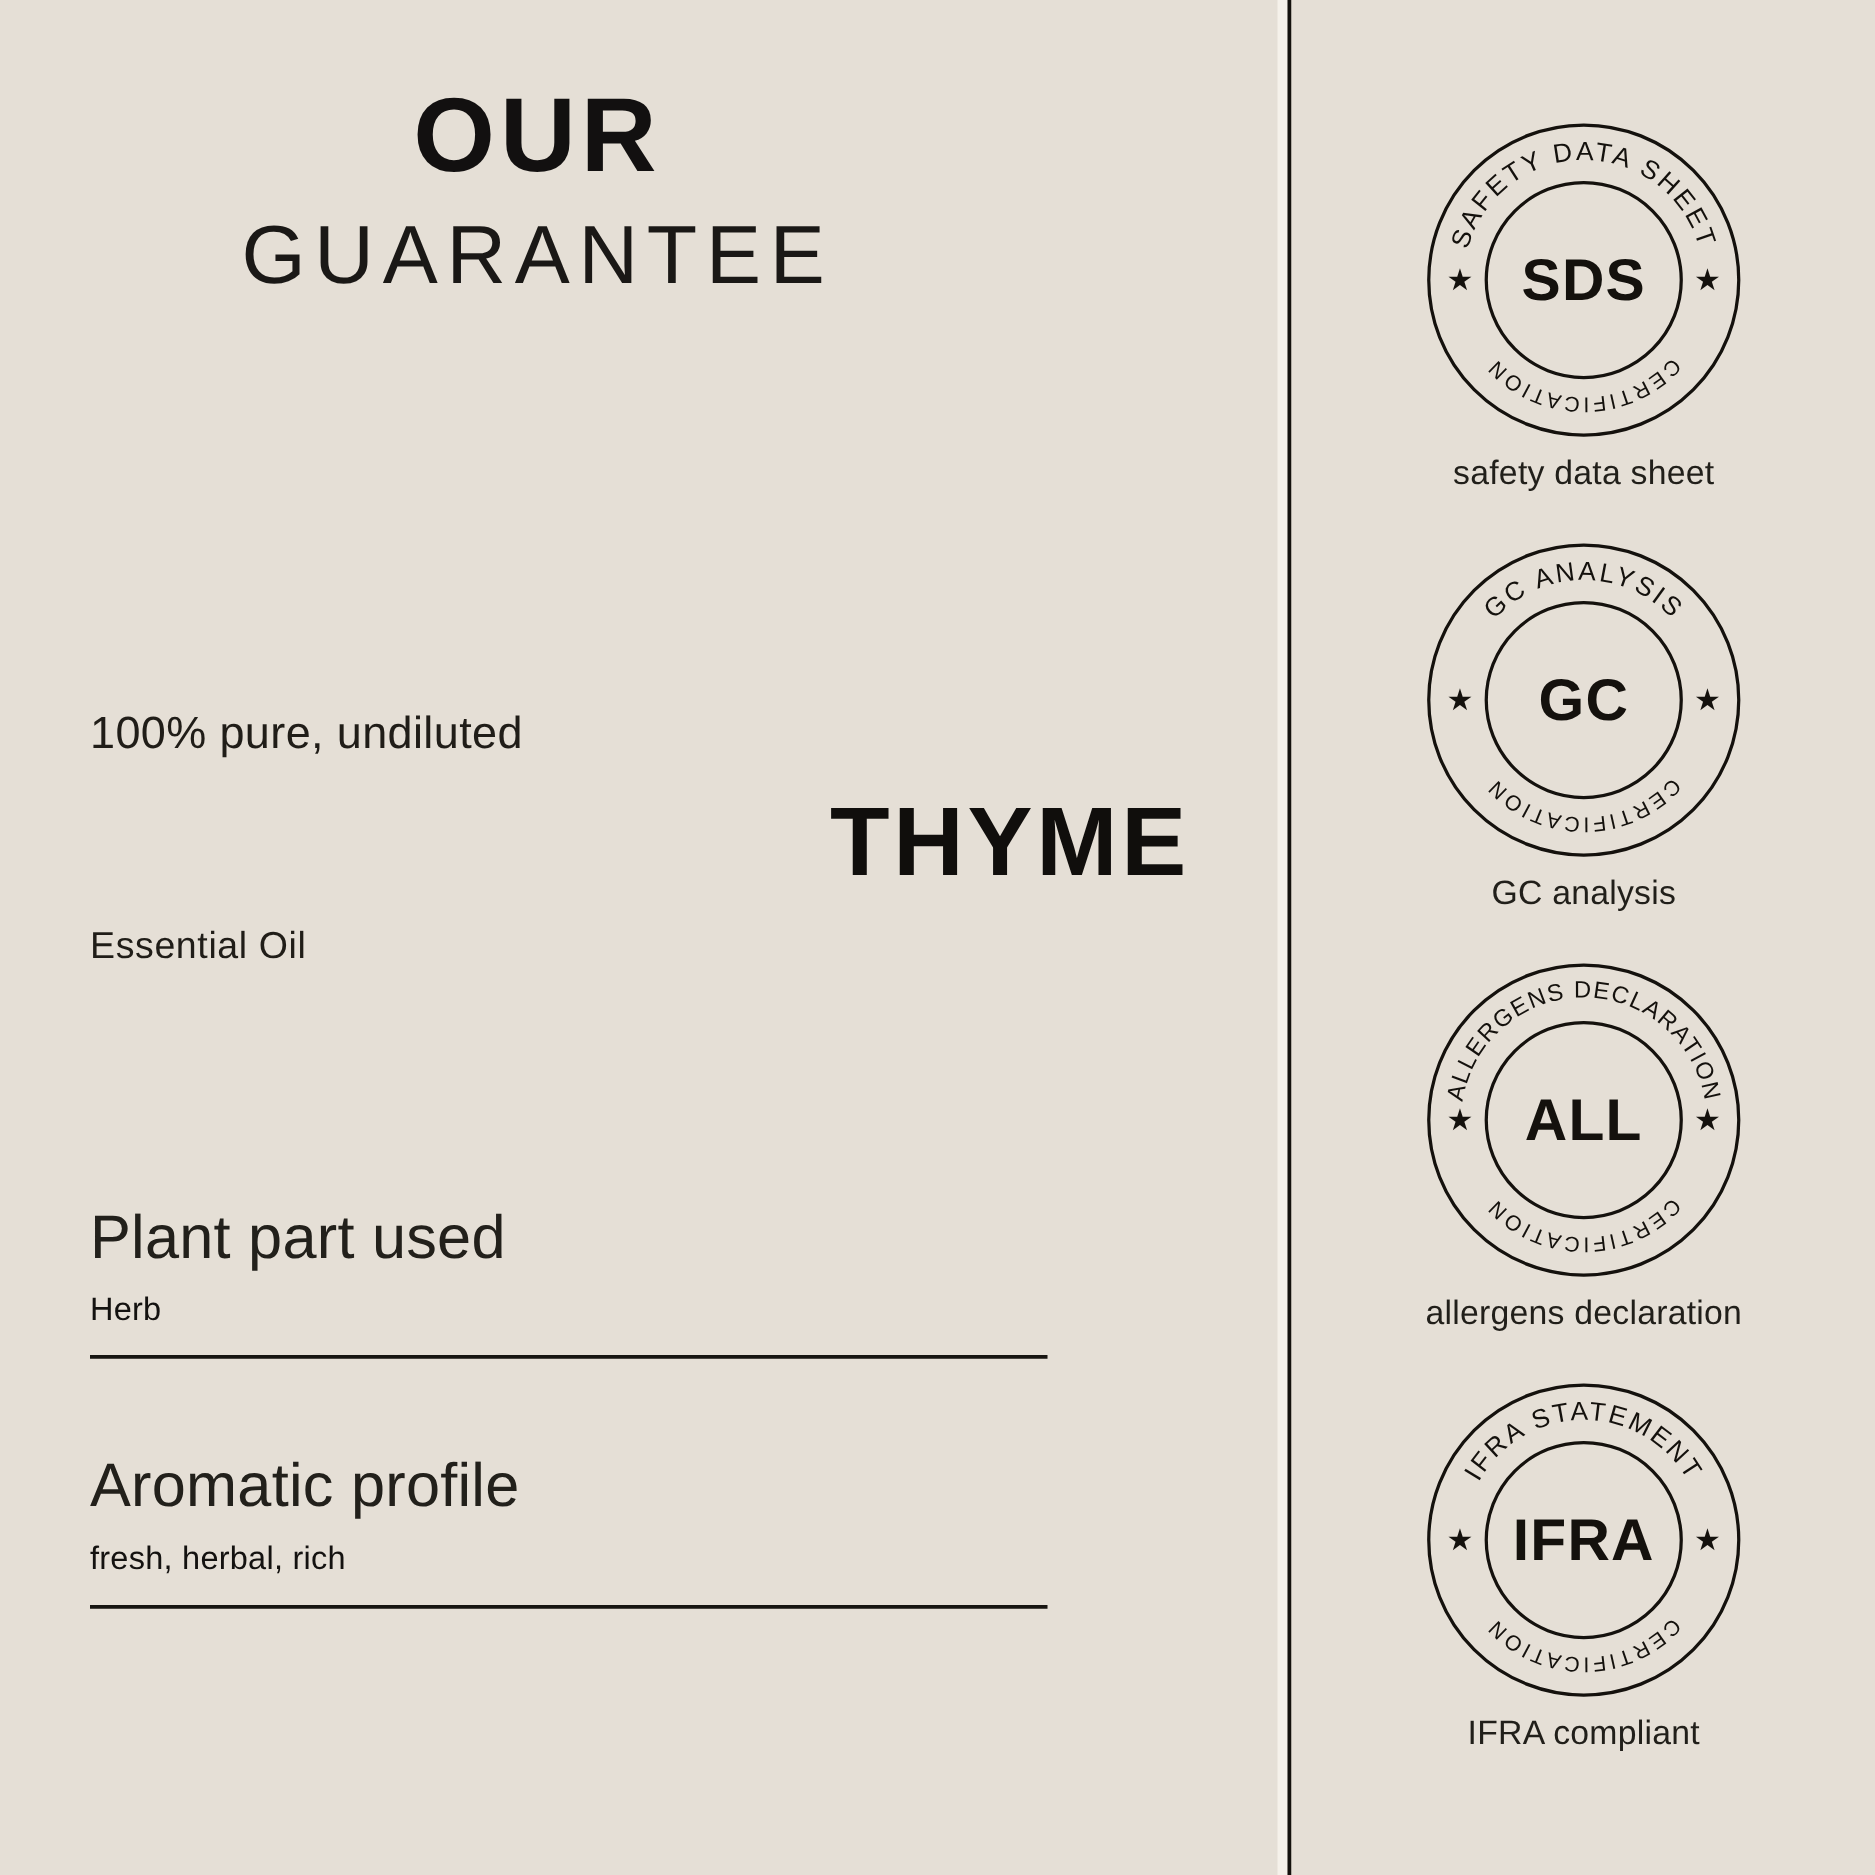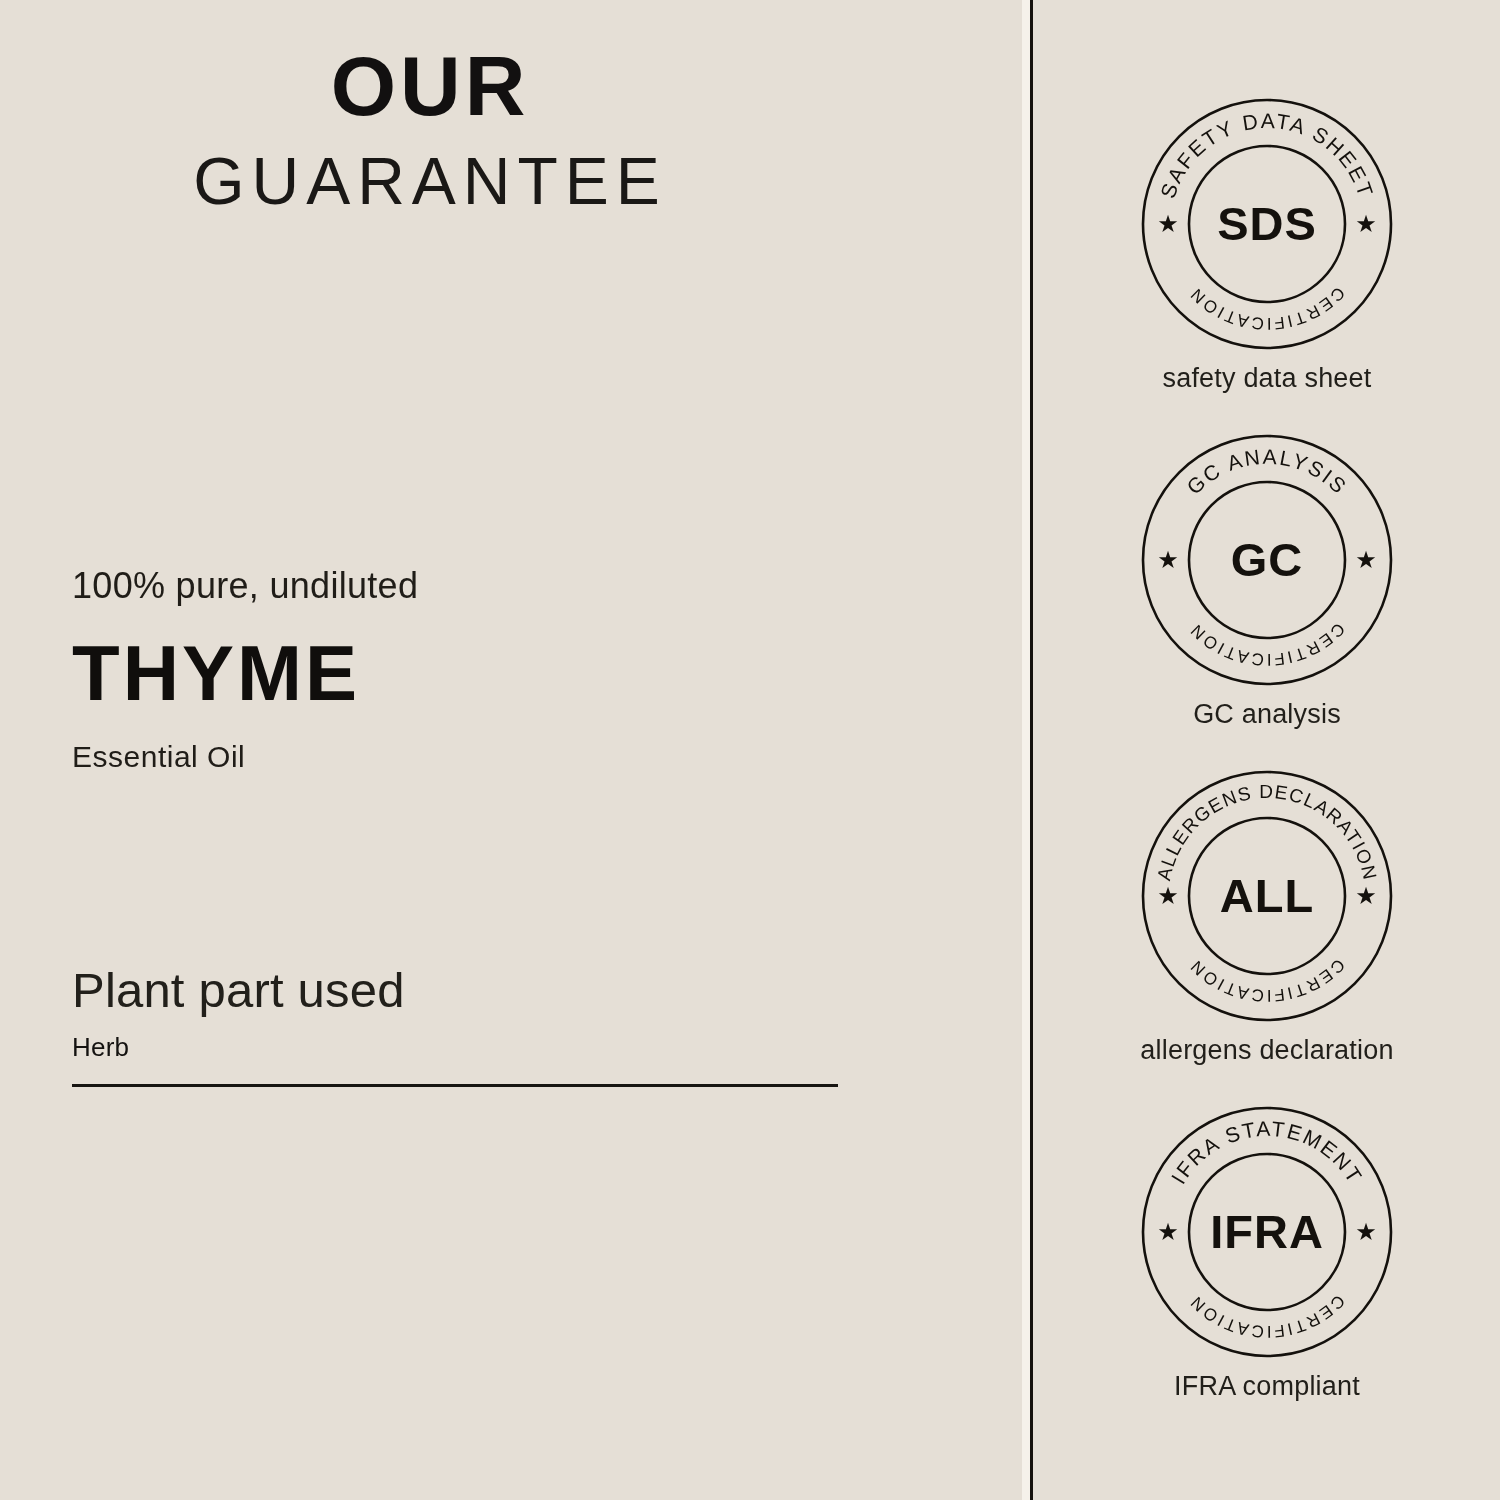--- a/index.html
+++ b/index.html
@@ -39,21 +39,21 @@
 
   
   .left-col {
     position:absolute;
     left:0; top:0;
     width:1022px; height:1500px;
   }
 
   .heading-block {
     position:absolute;
-    left:0; top:44px;
+    left:0; top:66px;
     width:860px;
     text-align:center;
   }
   .heading-main {
     font-size:84px;
     font-weight:700;
     letter-spacing:4px;
     line-height:1.0;
     color:#121010;
   }
@@ -78,20 +78,21 @@
     line-height:1.0;
     color:#201d18;
   }
   .product-name {
     margin-top:30px;
     font-size:78px;
     font-weight:700;
     letter-spacing:3px;
     line-height:1.0;
     color:#100e0c;
+    text-align:right;
   }
   .product-type {
     margin-top:30px;
     font-size:30px;
     font-weight:400;
     letter-spacing:0.5px;
     line-height:1.0;
     color:#201d18;
   }
 
@@ -170,20 +171,25 @@
       <div class="product-name">THYME</div>
       <div class="product-type">Essential Oil</div>
     </div>
 
     <div class="specs">
       <div class="spec-field">
         <div class="spec-label">Plant part used</div>
         <div class="spec-value">Herb</div>
         <div class="spec-rule"></div>
       </div>
+      <div class="spec-field">
+        <div class="spec-label">Aromatic profile</div>
+        <div class="spec-value">fresh, herbal, rich</div>
+        <div class="spec-rule"></div>
+      </div>
     </div>
 
   </div>
 
   <div class="divider-wrap">
     <div class="divider-gap"></div>
     <div class="divider-line"></div>
   </div>
 
   <div class="right-col">

